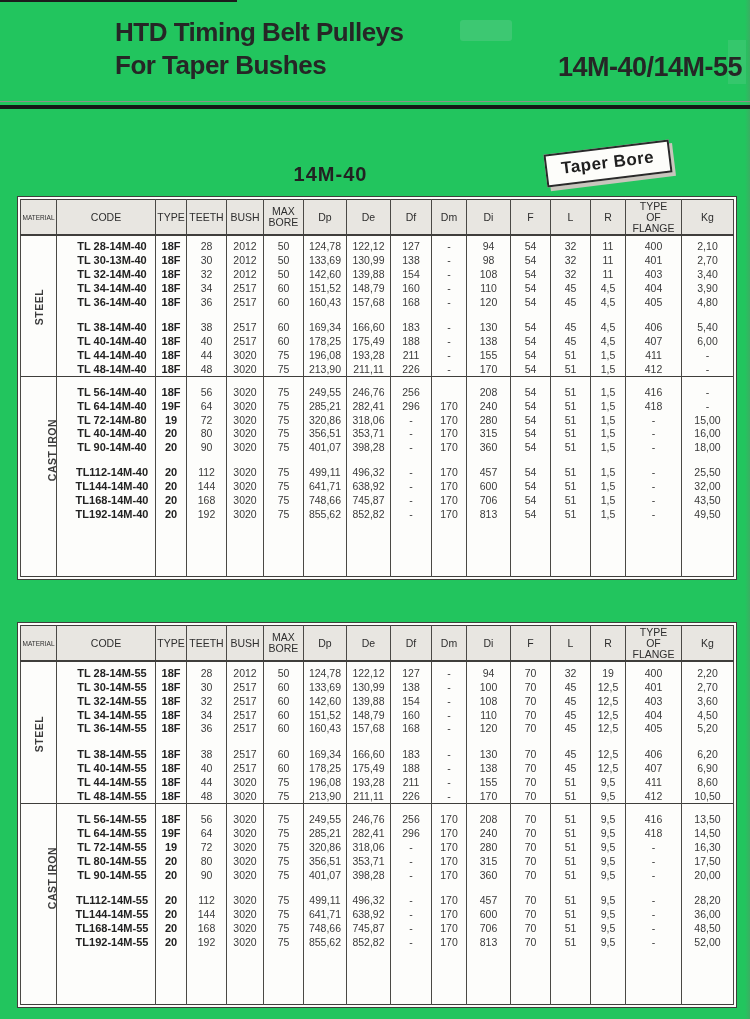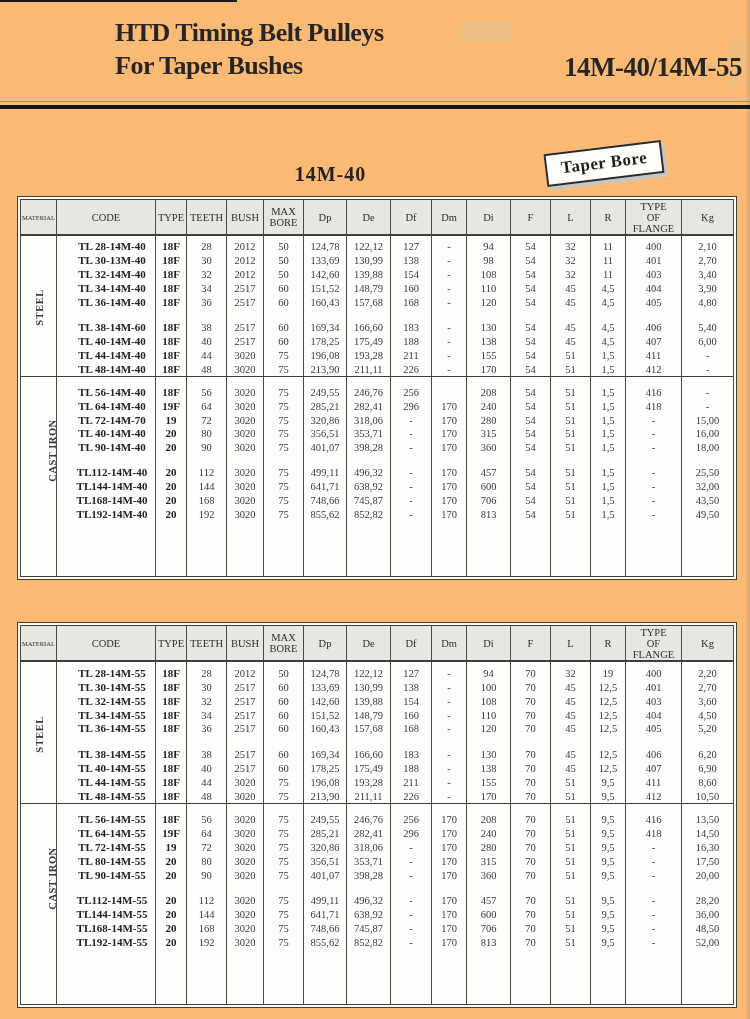--- a/index.html
+++ b/index.html
@@ -1,18 +1,18 @@
 <!DOCTYPE html>
 <html><head>
 <meta charset="utf-8">
 <style>
   html,body { margin:0; padding:0; background:#e9e7e2; }
   .page {
     position:relative; width:750px; height:1019px; margin:0 auto;
-    background:#fdba74; font-family:Liberation Serif, serif;
+    background:#22c55e; font-family:Liberation Sans, sans-serif;
     color:#2b2b2b; overflow:hidden;
   }
   
   .top-edge { position:absolute; top:0; left:0; width:237px; height:2px; background:#1c1c1c; }
   .right-edge { position:absolute; top:0; right:0; bottom:0; width:5px;
     background:linear-gradient(to right, rgba(0,0,0,0), rgba(120,118,110,0.28)); }
   .smudge1 { position:absolute; left:460px; top:20px; width:52px; height:21px;
     background:rgba(170,215,195,0.20); border-radius:3px; }
   .smudge2 { position:absolute; left:728px; top:40px; width:18px; height:44px;
     background:rgba(170,215,195,0.14); }
@@ -239,21 +239,21 @@
             <td></td>
             <td></td>
             <td></td>
             <td></td>
             <td></td>
             <td></td>
             <td></td>
             <td></td>
           </tr>
           <tr class="data">
-            <td class="c-code">TL 38-14M-60</td>
+            <td class="c-code">TL 38-14M-40</td>
             <td class="c-type">18F</td>
             <td>38</td>
             <td>2517</td>
             <td>60</td>
             <td>169,34</td>
             <td>166,60</td>
             <td>183</td>
             <td>-</td>
             <td>130</td>
             <td>54</td>
@@ -361,21 +361,21 @@
             <td>296</td>
             <td>170</td>
             <td>240</td>
             <td>54</td>
             <td>51</td>
             <td>1,5</td>
             <td>418</td>
             <td>-</td>
           </tr>
           <tr class="data">
-            <td class="c-code">TL 72-14M-70</td>
+            <td class="c-code">TL 72-14M-80</td>
             <td class="c-type">19</td>
             <td>72</td>
             <td>3020</td>
             <td>75</td>
             <td>320,86</td>
             <td>318,06</td>
             <td>-</td>
             <td>170</td>
             <td>280</td>
             <td>54</td>

